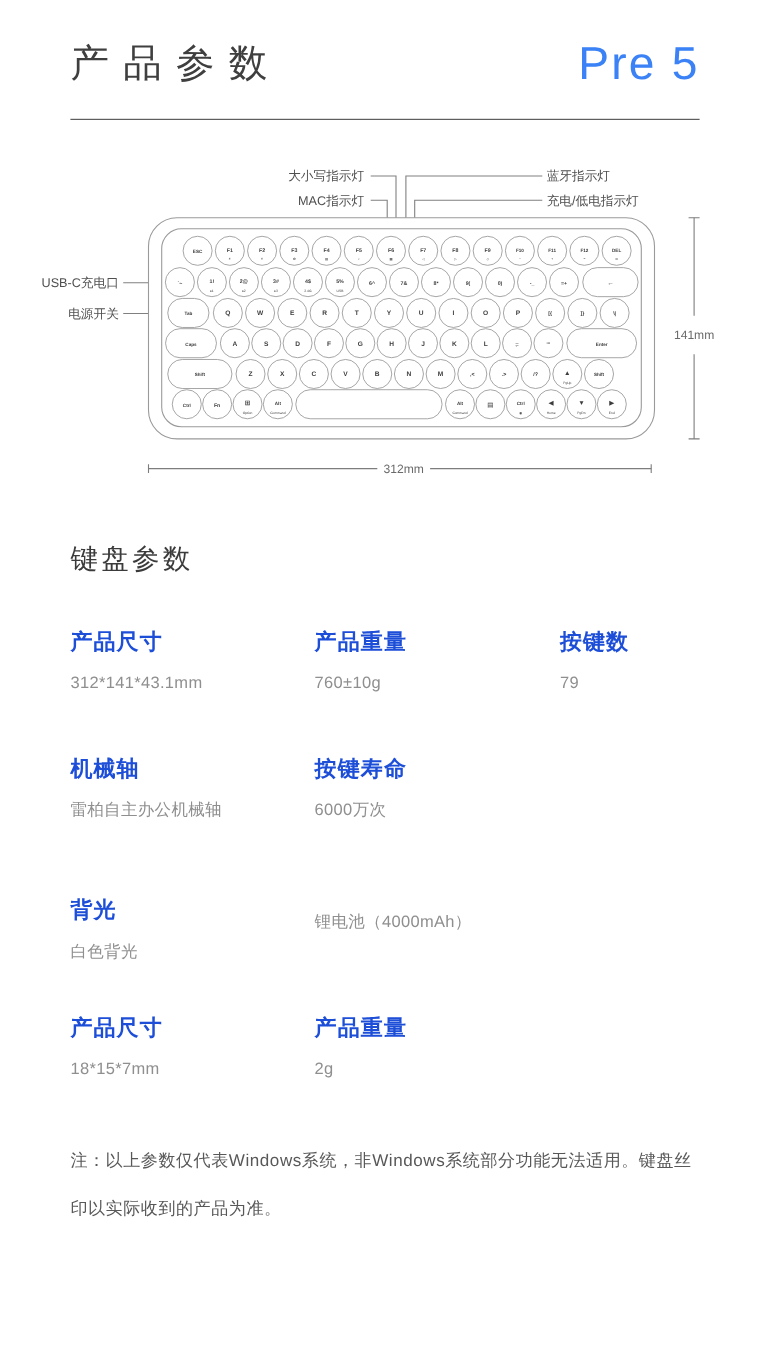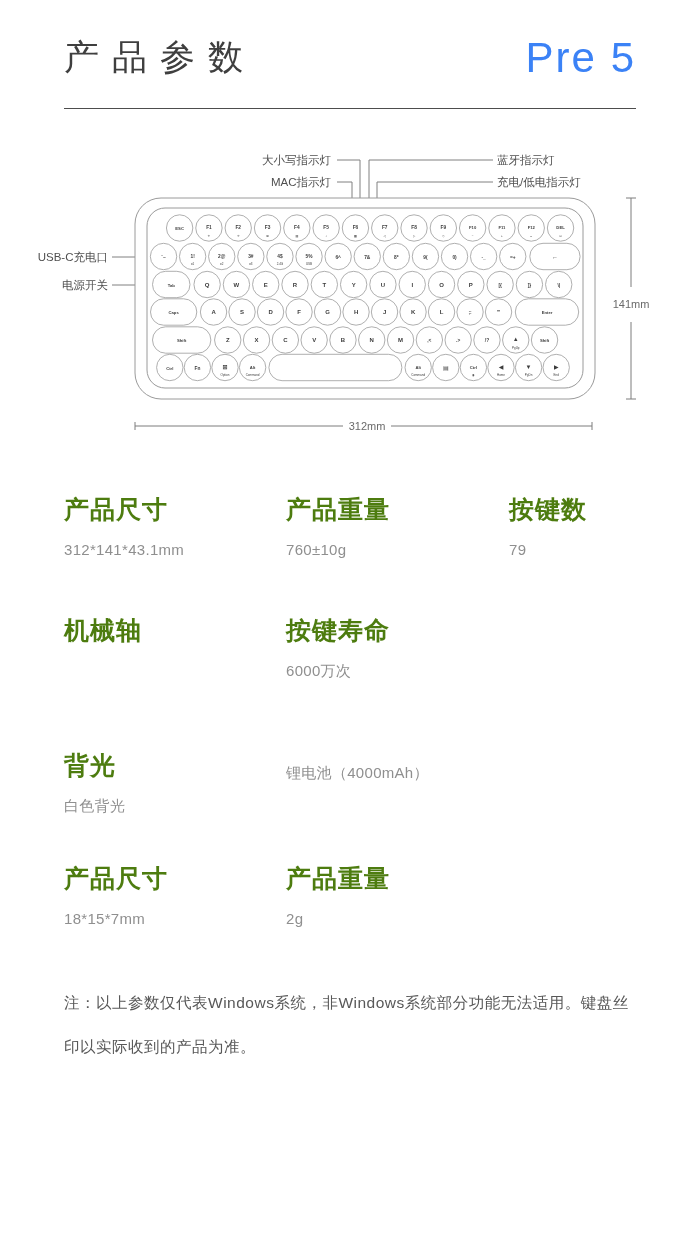--- a/index.html
+++ b/index.html
@@ -20,21 +20,21 @@
   .dimline{stroke:#7d7d7d;stroke-width:1;fill:none;}
   .kshape{fill:#ffffff;stroke:#9a9a9a;stroke-width:0.8;}
   .case{fill:#ffffff;stroke:#9a9a9a;stroke-width:1;}
   .kmain{fill:#3c3c3c;font-weight:700;text-anchor:middle;}
   .ksub{fill:#3c3c3c;font-size:3px;text-anchor:middle;}
   
   .content{padding:0 64px;}
   .sec-title{font-size:25px;letter-spacing:3px;font-weight:500;color:#3b3b3b;margin-top:44px;}
   .sec-title sup{font-size:14px;letter-spacing:0;}
   .spec-grid{display:grid;grid-template-columns:222px 223px auto;margin-top:46px;}
-  .spec-label{font-size:25px;font-weight:700;letter-spacing:1px;color:#4d7c0f;font-family:Liberation Serif, serif;}
+  .spec-label{font-size:20px;font-weight:700;letter-spacing:1px;color:#1d4ed8;font-family:Liberation Serif, serif;}
   .spec-value{font-size:15px;color:#8f8f8f;margin-top:15px;letter-spacing:0.3px;}
   .row-gap{height:56px;}
   
   .note{margin-top:54px;width:580px;font-size:15.5px;line-height:44px;color:#585858;letter-spacing:0.5px;}
 </style>
 </head>
 <body>
 
 <div class="page">
 
@@ -418,40 +418,42 @@
       <line class="dimline" x1="135" y1="431" x2="135" y2="439"></line>
       <line class="dimline" x1="592" y1="431" x2="592" y2="439"></line>
       <line class="dimline" x1="135" y1="435" x2="343" y2="435"></line>
       <line class="dimline" x1="391" y1="435" x2="592" y2="435"></line>
       <text class="dimtxt" x="367" y="439" text-anchor="middle">312mm</text>
     </g>
   </svg>
 
   <div class="content">
 
+    <div class="sec-title"><span>键盘参数</span></div>
 
     <div class="spec-grid">
       <div>
         <div class="spec-label">产品尺寸</div>
         <div class="spec-value">312*141*43.1mm</div>
       </div>
       <div>
         <div class="spec-label">产品重量</div>
         <div class="spec-value">760±10g</div>
       </div>
       <div>
         <div class="spec-label">按键数</div>
         <div class="spec-value">79</div>
       </div>
     </div>
     <div class="row-gap"></div>
 
     <div class="spec-grid" style="margin-top:0">
       <div>
         <div class="spec-label">机械轴</div>
+        <div class="spec-value">雷柏自主办公机械轴</div>
       </div>
       <div>
         <div class="spec-label">按键寿命</div>
         <div class="spec-value">6000万次</div>
       </div>
     </div>
     <div class="row-gap"></div>
 
     <div class="spec-grid" style="margin-top:12px">
       <div>

